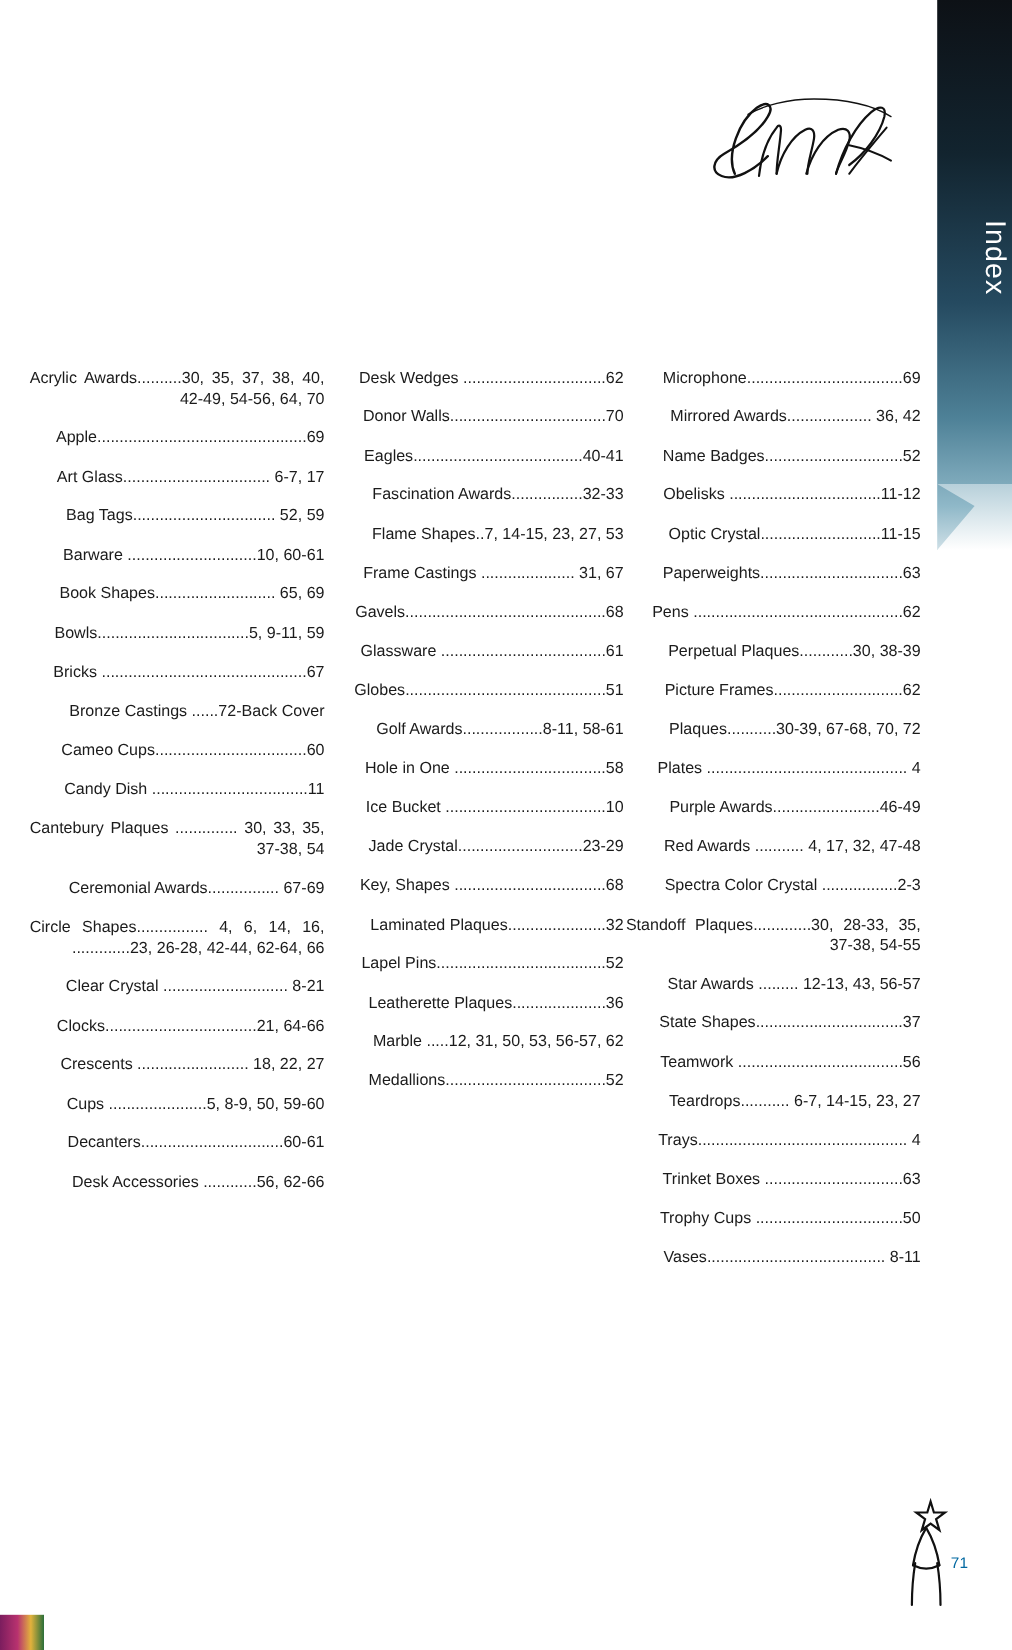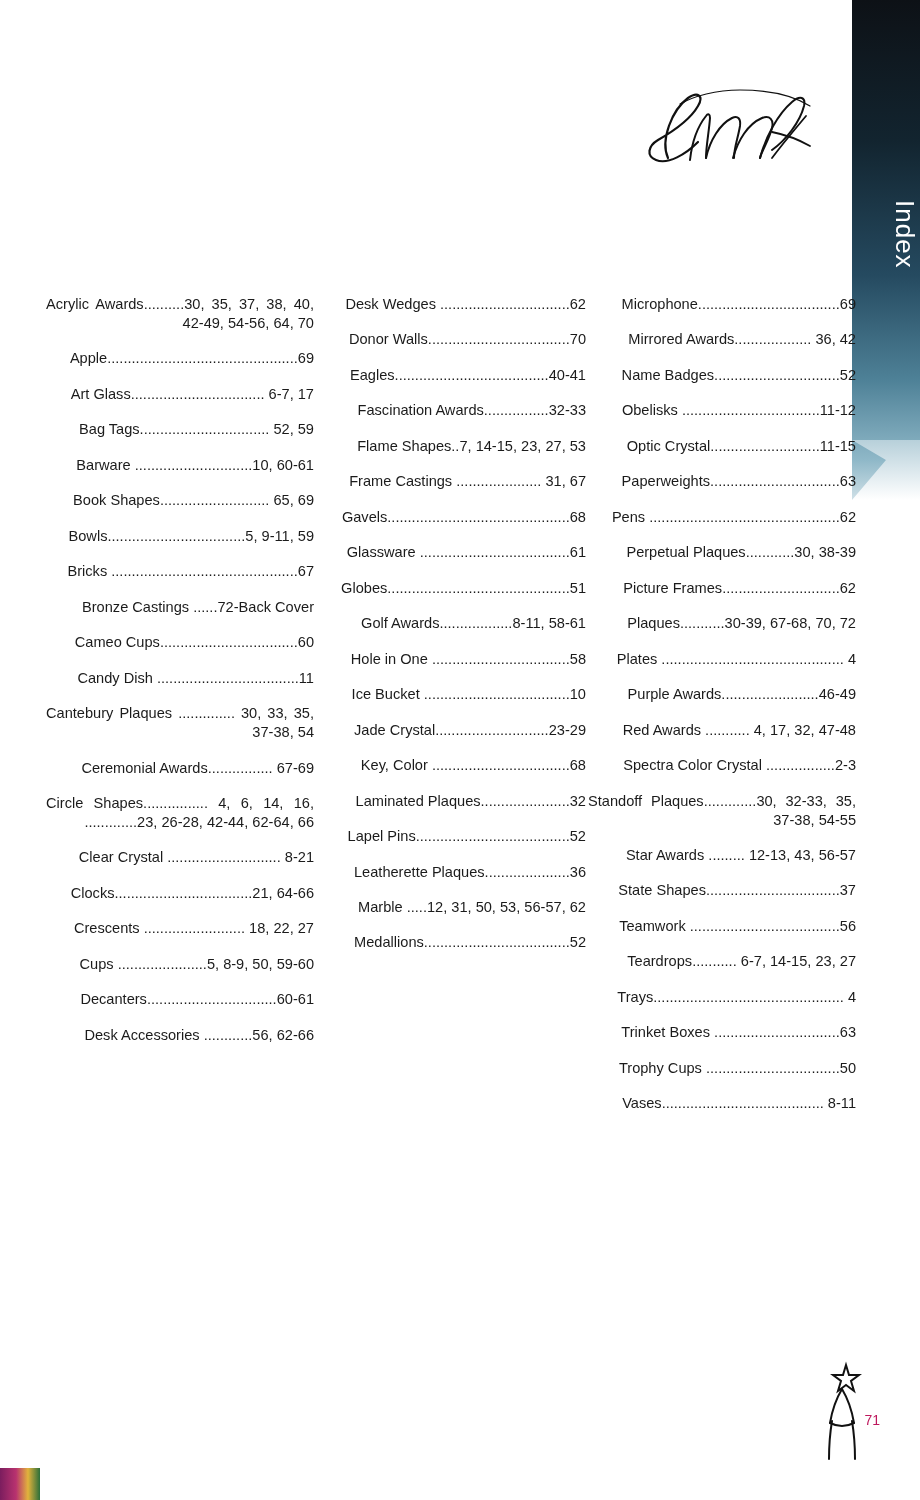--- a/index.html
+++ b/index.html
@@ -59,22 +59,23 @@
   
   .index-wrap {
     position: absolute;
     top: 295px;
     left: 0;
     width: 920px;
   }
   .columns {
     display: flex;
     gap: 0;
-    padding: 0 40px 0 46px;
+    padding: 0 40px 0 27px;
     box-sizing: border-box;
+    margin-top: 40px;
   }
   .col {
     width: 268px;
     flex: 0 0 268px;
   }
   .col.c2 { margin-left: 4px; }
   .col.c3 { margin-left: 2px; }
 
   .entry {
     font-size: 14.6px;
@@ -85,21 +86,21 @@
     text-align-last: right;
     white-space: normal;
   }
 
   
   .page-num {
     position: absolute;
     right: 40px;
     bottom: 72px;
     font-size: 14px;
-    color: #be185d;
+    color: #0369a1;
   }
   .star-figure {
     position: absolute;
     right: 48px;
     bottom: 35px;
     width: 60px;
     height: 110px;
   }
 
   
@@ -167,21 +168,21 @@
       <div class="entry">Fascination Awards................32-33</div>
       <div class="entry">Flame Shapes..7, 14-15, 23, 27, 53</div>
       <div class="entry">Frame Castings ..................... 31, 67</div>
       <div class="entry">Gavels.............................................68</div>
       <div class="entry">Glassware .....................................61</div>
       <div class="entry">Globes.............................................51</div>
       <div class="entry">Golf Awards..................8-11, 58-61</div>
       <div class="entry">Hole in One ..................................58</div>
       <div class="entry">Ice Bucket ....................................10</div>
       <div class="entry">Jade Crystal............................23-29</div>
-      <div class="entry">Key, Color ..................................68</div>
+      <div class="entry">Key, Shapes ..................................68</div>
       <div class="entry">Laminated Plaques......................32</div>
       <div class="entry">Lapel Pins......................................52</div>
       <div class="entry">Leatherette Plaques.....................36</div>
       <div class="entry">Marble .....12, 31, 50, 53, 56-57, 62</div>
       <div class="entry">Medallions....................................52</div>
     </div>
 
     <div class="col c3">
       <div class="entry">Microphone...................................69</div>
       <div class="entry">Mirrored Awards................... 36, 42</div>
@@ -190,21 +191,21 @@
       <div class="entry">Optic Crystal...........................11-15</div>
       <div class="entry">Paperweights................................63</div>
       <div class="entry">Pens ...............................................62</div>
       <div class="entry">Perpetual Plaques............30, 38-39</div>
       <div class="entry">Picture Frames.............................62</div>
       <div class="entry">Plaques...........30-39, 67-68, 70, 72</div>
       <div class="entry">Plates ............................................. 4</div>
       <div class="entry">Purple Awards........................46-49</div>
       <div class="entry">Red Awards ........... 4, 17, 32, 47-48</div>
       <div class="entry">Spectra Color Crystal .................2-3</div>
-      <div class="entry">Standoff Plaques.............30, 32-33, 35, 37-38, 54-55</div>
+      <div class="entry">Standoff Plaques.............30, 28-33, 35, 37-38, 54-55</div>
       <div class="entry">Star Awards ......... 12-13, 43, 56-57</div>
       <div class="entry">State Shapes.................................37</div>
       <div class="entry">Teamwork .....................................56</div>
       <div class="entry">Teardrops........... 6-7, 14-15, 23, 27</div>
       <div class="entry">Trays............................................... 4</div>
       <div class="entry">Trinket Boxes ...............................63</div>
       <div class="entry">Trophy Cups .................................50</div>
       <div class="entry">Vases........................................ 8-11</div>
     </div>
 

